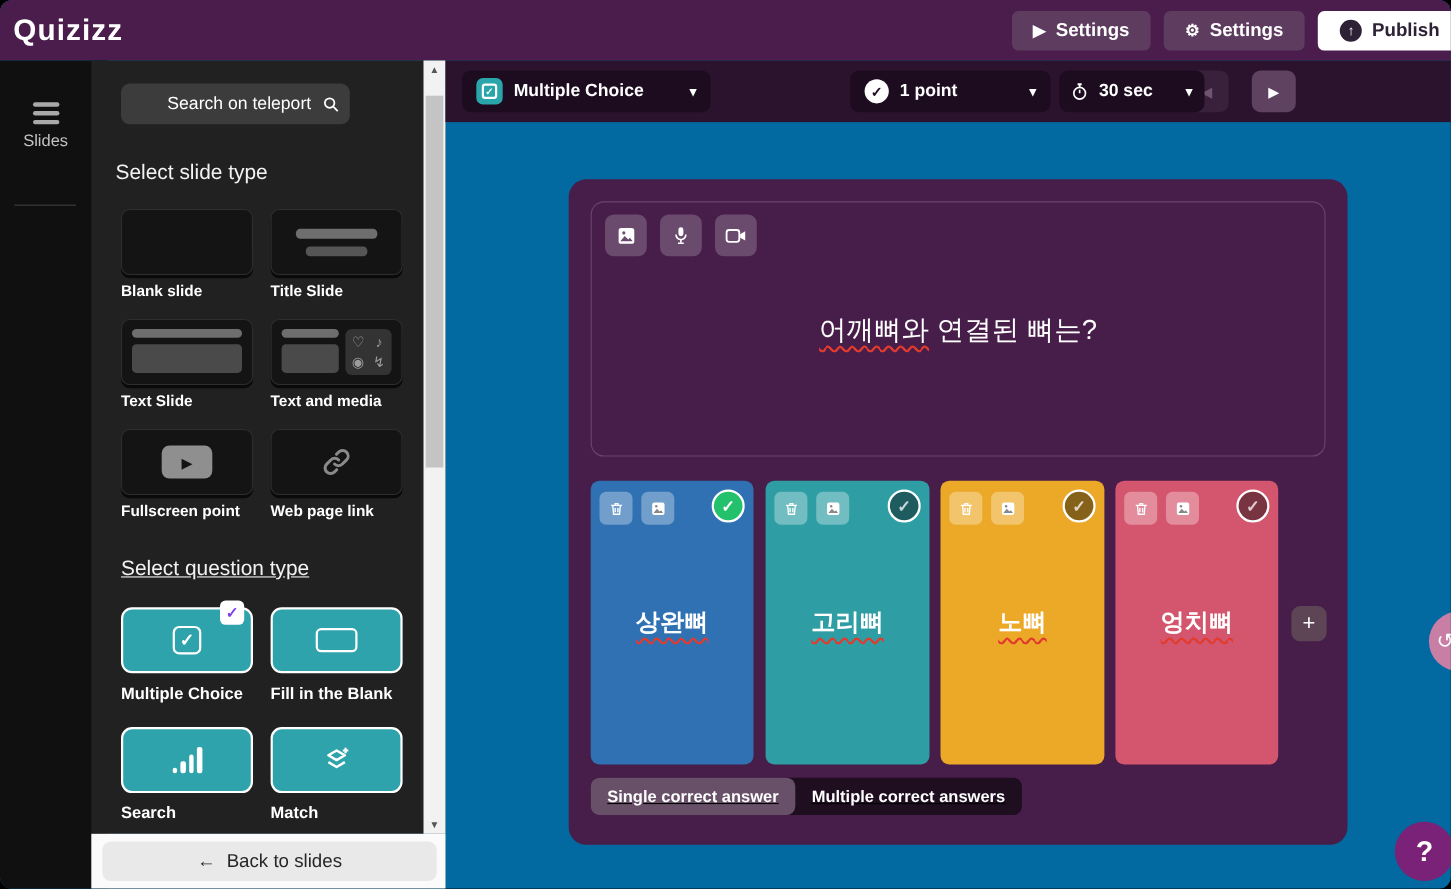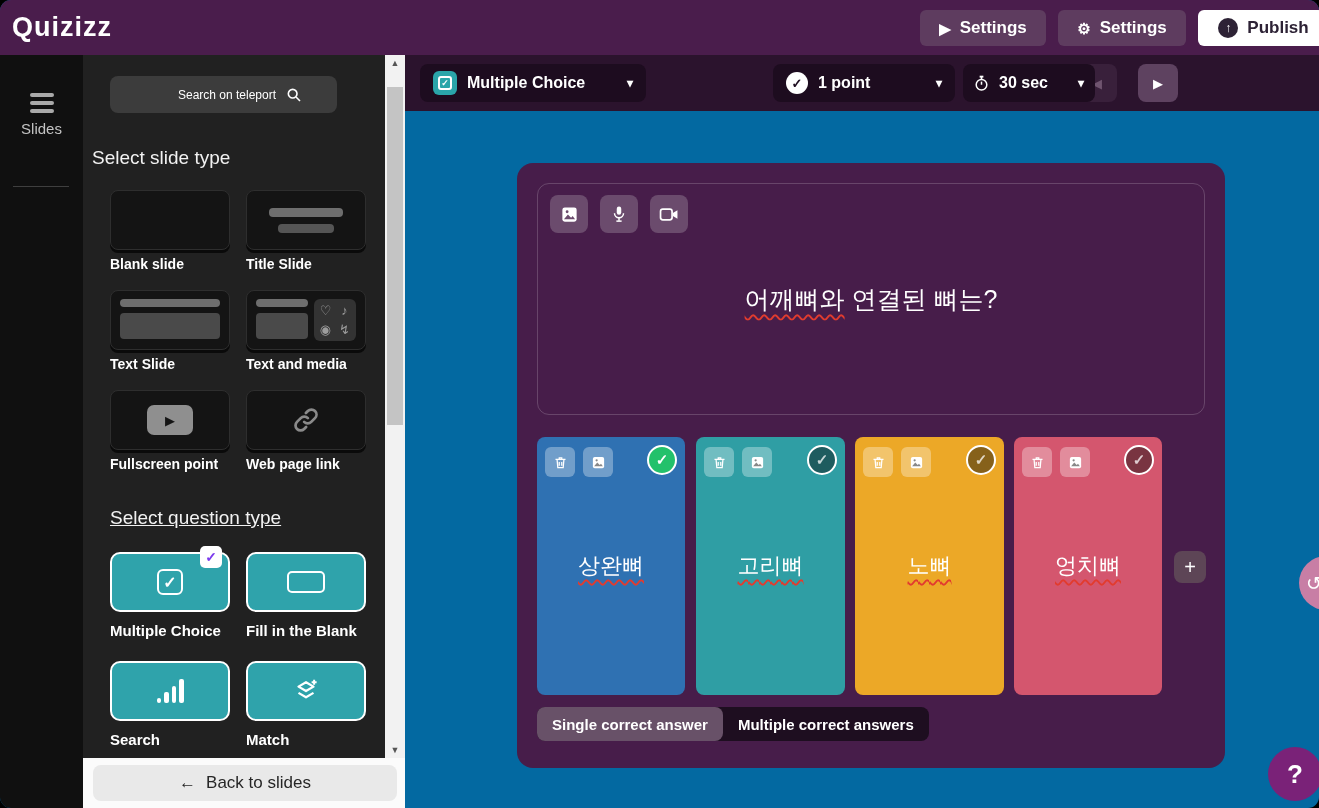--- a/index.html
+++ b/index.html
@@ -19,22 +19,22 @@
   
   .rail{left:0;top:55px;width:98px;height:753px;background:#101010;}
   .slides-item{position:absolute;left:0;top:38px;width:83px;display:flex;flex-direction:column;align-items:center;gap:7px;cursor:pointer;}
   .burger{display:flex;flex-direction:column;gap:4px;}
   .burger span{display:block;width:24px;height:4px;background:#A9A9A9;border-radius:2px;}
   .slides-label{color:#C3C3C3;font-size:15px;}
   .rail-divider{position:absolute;left:13px;top:131px;width:56px;height:1px;background:#3F3F3F;}
 
   
   .panel{left:83px;top:55px;width:322px;height:703px;background:#212121;}
-  .search{position:absolute;left:27px;top:21px;width:227px;height:37px;background:#3C3C3C;border-radius:8px;
-          display:flex;align-items:center;justify-content:center;gap:10px;color:#fff;font-size:12px;cursor:pointer;padding-left:33px;}
+  .search{position:absolute;left:27px;top:21px;width:208px;height:37px;background:#3C3C3C;border-radius:8px;
+          display:flex;align-items:center;justify-content:center;gap:10px;color:#fff;font-size:16px;cursor:pointer;padding-left:33px;}
   .sec-title{position:absolute;color:#F2F2F2;font-size:19px;}
   .tile{position:absolute;width:120px;height:60px;border-radius:8px;background:#141414;border:1px solid #2E2E2E;
         box-shadow:0 3px 0 #0A0A0A;cursor:pointer;overflow:hidden;}
   .tile-label{position:absolute;color:#fff;font-size:14px;font-weight:700;}
   .bars-center{display:flex;flex-direction:column;align-items:center;justify-content:center;height:100%;gap:7px;}
   .gbar{border-radius:4px;background:#6E6E6E;}
   .tile-text{padding:8px 9px;display:flex;flex-direction:column;gap:6px;}
   .tile-tm{padding:8px 9px;display:flex;gap:6px;}
   .tm-left{display:flex;flex-direction:column;gap:6px;flex:1;}
   .tm-grid{width:42px;height:42px;background:#333;border-radius:6px;color:#9c9c9c;font-size:13px;
@@ -81,24 +81,24 @@
   .sq{text-decoration-line:underline;text-decoration-style:wavy;text-decoration-color:#E23B2E;text-decoration-thickness:2px;text-underline-offset:6px;}
 
   .acard{position:absolute;top:274px;height:258px;border-radius:8px;cursor:pointer;}
   .chip{position:absolute;top:10px;width:30px;height:30px;border-radius:6px;background:rgba(255,255,255,.32);
         display:flex;align-items:center;justify-content:center;cursor:pointer;}
   .acheck{position:absolute;top:8px;right:8px;width:30px;height:30px;border-radius:50%;border:2px solid #fff;
           display:flex;align-items:center;justify-content:center;font-size:15px;font-weight:800;cursor:pointer;}
   .acheck.on{background:#23C16B;color:#fff;}
   .acheck.off{background:rgba(10,10,10,.45);color:rgba(255,255,255,.75);}
   .atext{position:absolute;left:0;top:0;width:100%;height:100%;display:flex;align-items:center;justify-content:center;
-         color:#fff;font-size:22px;font-weight:400;cursor:text;}
+         color:#fff;font-size:22px;font-weight:700;cursor:text;}
   .plusbtn{position:absolute;left:657px;top:388px;width:32px;height:32px;background:#5D4556;border-radius:8px;color:#fff;
            font-size:20px;display:flex;align-items:center;justify-content:center;cursor:pointer;}
-  .modebar{position:absolute;left:20px;top:544px;height:34px;background:#1E0E20;border-radius:8px;display:inline-flex;align-items:center;}
+  .modebar{position:absolute;left:20px;top:544px;height:34px;background:#1E0E20;border-radius:8px;display:inline-flex;align-items:center;text-decoration:underline;}
   .modeseg{height:34px;display:flex;align-items:center;padding:0 15px;color:#fff;font-size:15px;font-weight:700;border-radius:8px;cursor:pointer;white-space:nowrap;}
   .modeseg.active{background:#685168;}
 
   
   .fab-partial{left:1299px;top:556px;width:54px;height:54px;border-radius:50%;background:#C87EA5;color:#fff;
                display:flex;align-items:center;justify-content:flex-start;padding-left:7px;font-size:19px;cursor:pointer;}
   .fab-help{left:1268px;top:747px;width:54px;height:54px;border-radius:50%;background:#7A2278;color:#fff;
             display:flex;align-items:center;justify-content:center;font-size:26px;font-weight:700;cursor:pointer;}
 
   svg{display:block;}
@@ -138,21 +138,21 @@
 
   <div class="abs panel">
     <div class="search">
       <span>Search on teleport</span>
       <svg width="16" height="16" viewBox="0 0 24 24">
         <circle cx="10" cy="10" r="6.5" fill="none" stroke="#fff" stroke-width="2.4"></circle>
         <line x1="15" y1="15" x2="21" y2="21" stroke="#fff" stroke-width="2.4"></line>
       </svg>
     </div>
 
-    <div class="sec-title" style="left:9px;top:92px;">Select slide type</div>
+    <div class="sec-title" style="left:22px;top:92px;">Select slide type</div>
 
     <div class="tile" style="left:27px;top:135px;"></div>
     <div class="tile" style="left:163px;top:135px;">
       <div class="bars-center">
         <div class="gbar" style="width:74px;height:9px;"></div>
         <div class="gbar" style="width:56px;height:9px;background:#555;"></div>
       </div>
     </div>
     <div class="tile-label" style="left:27px;top:201px;">Blank slide</div>
     <div class="tile-label" style="left:163px;top:201px;">Title Slide</div>

